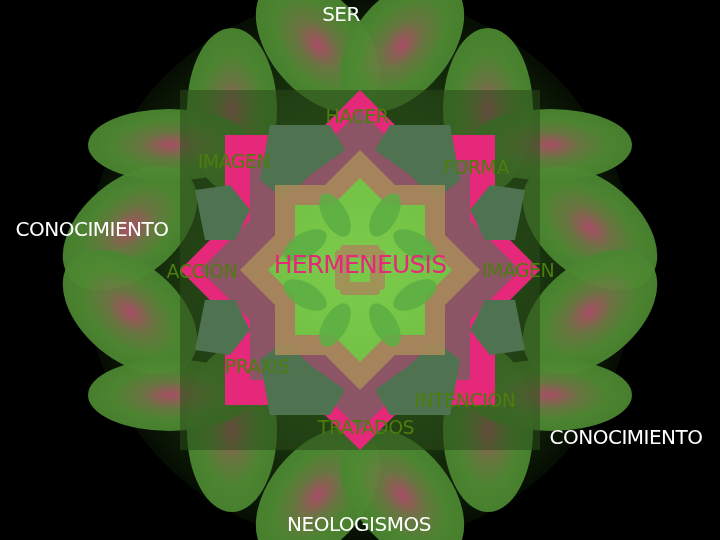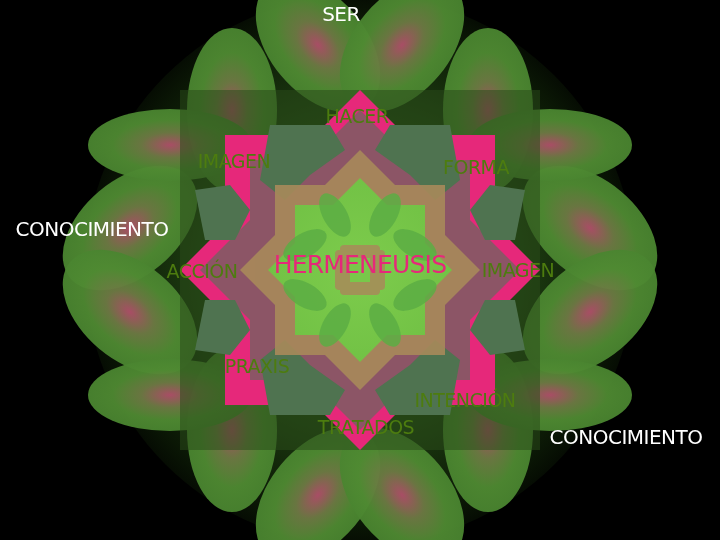--- a/index.html
+++ b/index.html
@@ -126,14 +126,15 @@
   <div class="lbl inner" style="left:518px; top:270px;">IMAGEN</div>
   <div class="lbl inner" style="left:465px; top:368px;margin-top:32px;">INTENCIÓN</div>
   <div class="lbl inner" style="left:366px; top:427px;">TRATADOS</div>
   <div class="lbl inner" style="left:257px; top:366px;">PRAXIS</div>
   <div class="lbl inner" style="left:202px; top:271px;">ACCIÓN</div>
   <div class="lbl inner" style="left:234px; top:161px;">IMAGEN</div>
 
   
   <div class="lbl outer" style="left:341px; top:14px;">SER</div>
   <div class="lbl outer" style="left:626px; top:437px;">CONOCIMIENTO</div>
+  <div class="lbl outer" style="left:359px; top:524px;">NEOLOGISMOS</div>
   <div class="lbl outer" style="left:92px; top:229px;">CONOCIMIENTO</div>
 </div>
 
 </body></html>

